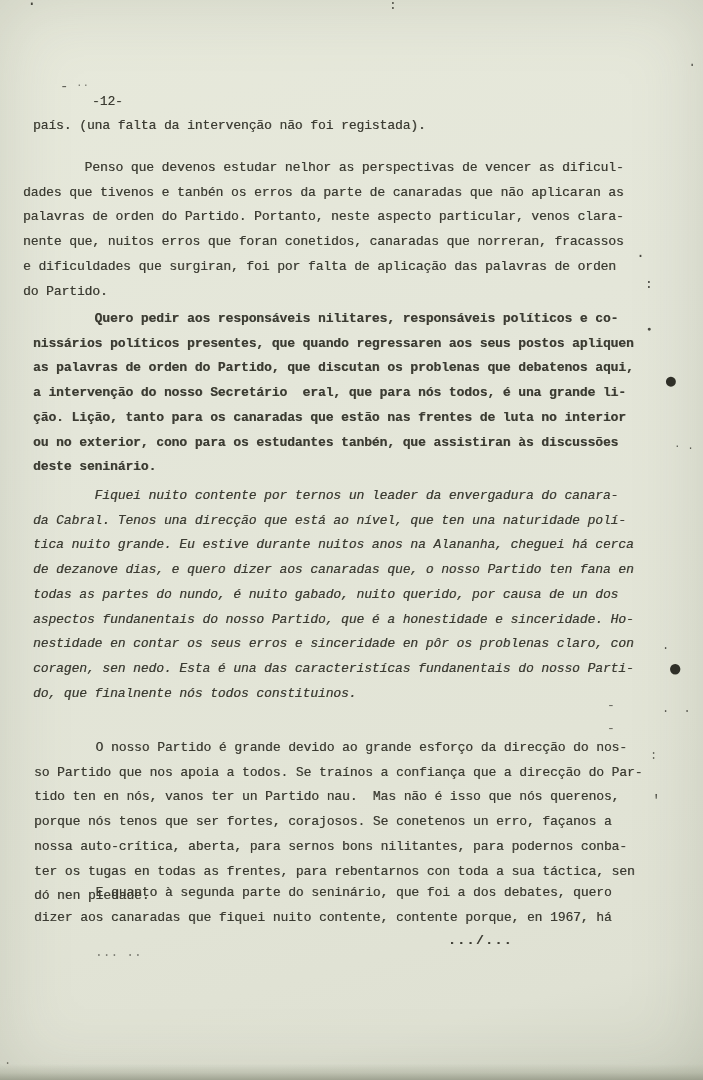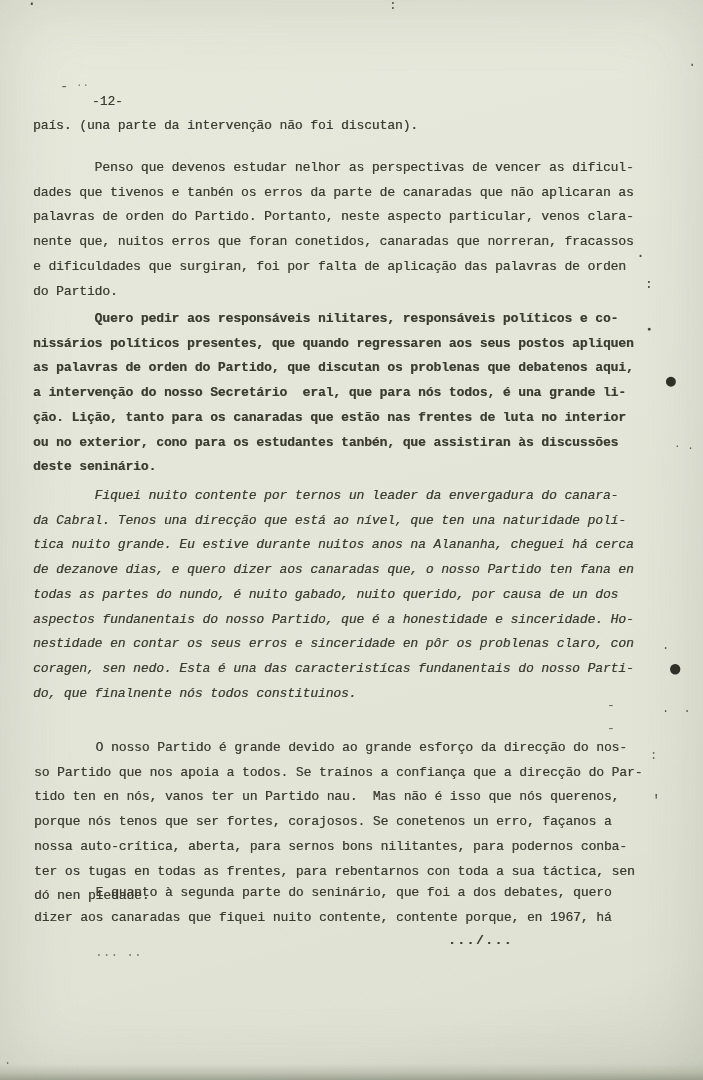--- a/index.html
+++ b/index.html
@@ -14,21 +14,21 @@
     position:absolute;inset:0;pointer-events:none;
     box-shadow:inset 0 0 70px rgba(118,123,103,0.22);
   }
   .txt{
     position:absolute;white-space:pre;
     font-size:13px;line-height:24.7px;letter-spacing:-0.1px;
     text-shadow:0.4px 0.3px 0.6px rgba(55,55,46,0.55);
   }
   #pagenum{left:92px;top:90px;}
   #p0{left:33px;top:114px;}
-  #p1{left:33px;top:156px;}
+  #p1{left:23px;top:156px;}
   #p2{left:33px;top:307px;font-weight:bold;}
   #p3{left:33px;top:484px;font-style:italic;}
   #p4{left:34px;top:736px;}
   #p5{left:34px;top:881px;}
   #cont{left:448px;top:929px;letter-spacing:1.5px;font-weight:bold;}
   .mark{
     position:absolute;line-height:1;color:#2d2d26;
     font-family:"Liberation Mono","DejaVu Sans Mono",monospace;
     white-space:pre;pointer-events:none;
   }
@@ -37,21 +37,21 @@
     background:linear-gradient(180deg,rgba(178,182,164,0) 0%,rgba(166,170,151,0.45) 55%,rgba(146,150,132,0.8) 100%);
   }
 </style>
 </head>
 <body>
 
 <div class="page">
 
   <div id="pagenum" class="txt">-12-</div>
 
-  <div id="p0" class="txt">país. (una parte da intervenção não foi discutan).</div>
+  <div id="p0" class="txt">país. (una falta da intervenção não foi registada).</div>
 
   <div id="p1" class="txt">        Penso que devenos estudar nelhor as perspectivas de vencer as dificul-
 dades que tivenos e tanbén os erros da parte de canaradas que não aplicaran as
 palavras de orden do Partido. Portanto, neste aspecto particular, venos clara-
 nente que, nuitos erros que foran conetidos, canaradas que norreran, fracassos
 e dificuldades que surgiran, foi por falta de aplicação das palavras de orden
 do Partido.</div>
 
   <div id="p2" class="txt">        Quero pedir aos responsáveis nilitares, responsáveis políticos e co-
 nissários políticos presentes, que quando regressaren aos seus postos apliquen

